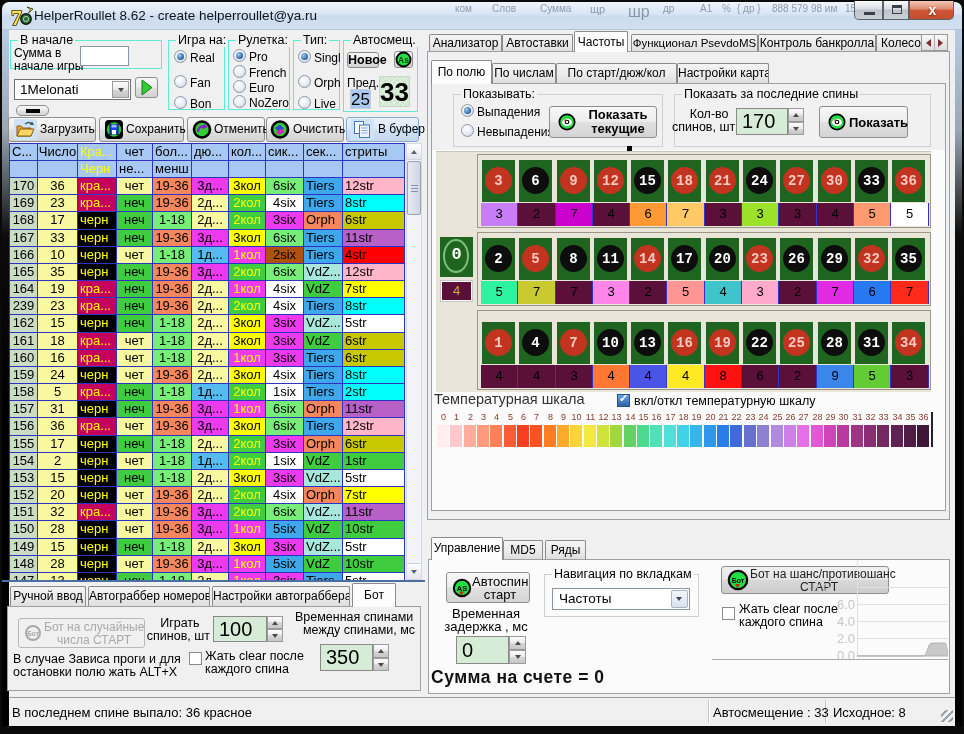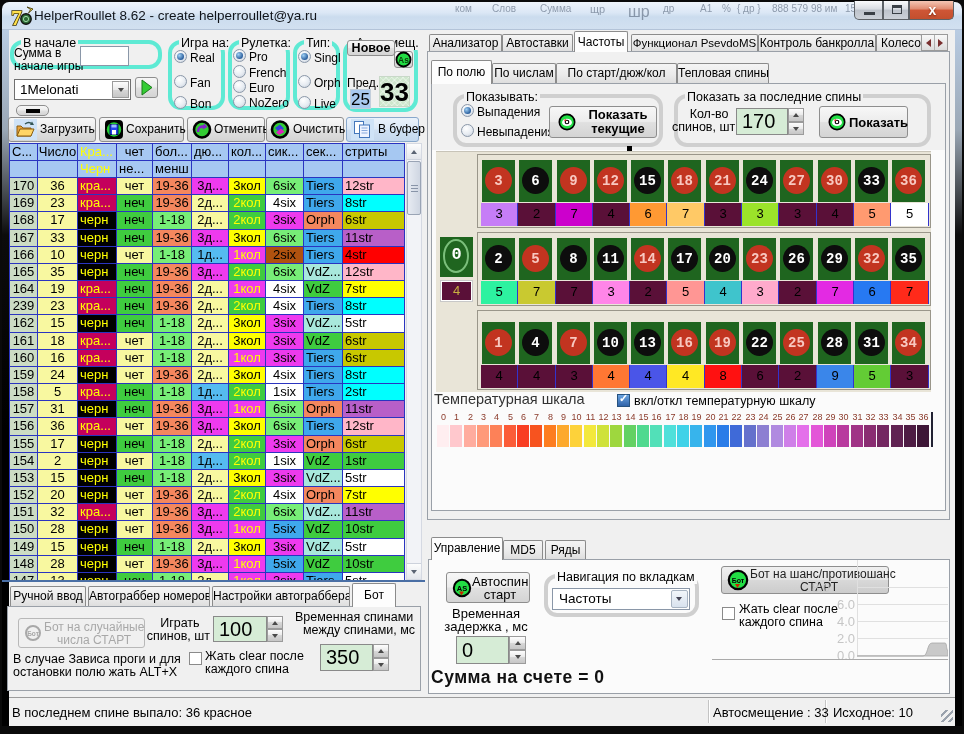--- a/index.html
+++ b/index.html
@@ -5,21 +5,21 @@
 body{background:#0a0a0a;font-family:"Liberation Sans",sans-serif;position:relative;color:#000}
 .abs{position:absolute}
 #title{left:2px;top:2px;width:960px;height:28px;border-radius:7px 7px 0 0;
  background:linear-gradient(#eef4fb,#dbe7f5 40%,#cbdcee 55%,#d2e0f0);border-bottom:1px solid #b3c3d8}
 #client{left:9px;top:30px;width:946px;height:696px;background:#f0f0f0}
 .sideL{left:2px;top:30px;width:7px;height:696px}
 .sideR{left:955px;top:30px;width:7px;height:696px}
 .sideL,.sideR{background:linear-gradient(180deg,#b9cce3 0px,#9aa7b5 100px,#4a4f55 160px,#0c0c0c 205px,#000 400px,#000 100%)}
 .capbtn{top:1px;height:19px;border:1px solid #5c6166;border-top:none;
  background:linear-gradient(#fafbfc,#d8dce2 45%,#bdc3cb 50%,#ccd1d8)}
-.gb{border:4px solid #5eead4;border-radius:13px}
+.gb{border:1px solid #5eead4;border-radius:0}
 .gb>i{position:absolute;top:-7px;left:7px;background:#f0f0f0;font-style:normal;font-size:12.5px;line-height:13px;padding:0 2px;white-space:nowrap}
 .gb.wh>i{background:#fbfbfb}
 .btn{border:1px solid #8e8e8e;border-radius:3px;background:linear-gradient(#f7f7f7,#ececec 48%,#e0e0e0 52%,#d4d4d4);font-size:13px}
 .rad{width:13px;height:13px;border-radius:50%;border:1px solid #8a97a8;background:radial-gradient(circle at 38% 32%,#fff,#e7ecf2 55%,#c3ccd8)}
 .rad.on:after{content:"";position:absolute;left:2px;top:2px;width:7px;height:7px;border-radius:50%;background:radial-gradient(circle at 35% 35%,#9fd0f5,#2b5f9d 70%)}
 .lb{font-size:12.5px;line-height:13px;white-space:nowrap}
 .lbr{font-size:12.5px;line-height:13px;white-space:nowrap;text-align:right}
 .lb12{font-size:12.5px;line-height:13px;white-space:nowrap}
 .ge{background:#d6ecd6;border:1px solid #898989;font-size:20px;padding-left:5px}
 .sp{border:1px solid #9b9b9b;background:linear-gradient(#fdfdfd,#eaeaea 50%,#d8d8d8 50%,#c6c6c6)}
@@ -104,21 +104,21 @@
   </div>
 <div class="abs rad on" style="left:298px;top:50px"></div>
 <div class="abs" style="left:314px;top:51px;font-size:12px;white-space:nowrap">Singl</div>
 <div class="abs rad" style="left:298px;top:75px"></div>
 <div class="abs" style="left:314px;top:76px;font-size:12px;white-space:nowrap">Orph</div>
 <div class="abs rad" style="left:298px;top:96px"></div>
 <div class="abs" style="left:314px;top:97px;font-size:12px;white-space:nowrap">Live</div>
 <div class="abs gb" style="left:343px;top:40px;width:75px;height:72px">
     <i>Автосмещ.</i>
   </div>
-<div class="abs btn" style="left:347px;top:40px;width:48px;height:16px;font-weight:bold;font-size:12.5px;text-align:center;line-height:14px">Новое</div>
+<div class="abs btn" style="left:347px;top:52px;width:32px;height:16px;font-weight:bold;font-size:12.5px;text-align:center;line-height:14px">Новое</div>
 <div class="abs btn" style="left:394px;top:51px;width:19px;height:17px"></div>
 <svg class="abs" style="left:395px;top:51px" width="17" height="17" viewBox="0 0 17 17">
 <circle cx="8.5" cy="8.5" r="7" fill="#22dd44" stroke="#000" stroke-width="1.8"></circle>
 <text x="8.5" y="11.5" font-size="8.5" font-weight="bold" text-anchor="middle" fill="#0a3a0a">As</text>
   </svg>
 <div class="abs" style="left:347px;top:76px;font-size:12px">Пред.</div>
 <div class="abs" style="left:350px;top:89px;width:21px;height:20px;background:#a9c9ef;border:1px solid #c2cedb;font-size:17px;text-align:center;line-height:19px">25</div>
 <div class="abs" style="left:379px;top:76px;width:31px;height:31px;border:1px solid #c8d8c8;background:repeating-linear-gradient(45deg,rgba(255,255,255,.3) 0 1px,rgba(0,0,0,0) 1px 4px),repeating-linear-gradient(-45deg,rgba(255,255,255,.3) 0 1px,rgba(0,0,0,0) 1px 4px) #cfe7cd;font-size:26px;font-weight:bold;text-align:center;line-height:30px">33</div>
 <div class="abs" style="left:14px;top:79px;width:117px;height:21px;background:#fff;border:1px solid #707070;font-size:13.5px;line-height:19px;padding-left:5px">1Melonati</div>
 <div class="abs sp d" style="left:112px;top:81px;width:17px;height:17px"></div>
@@ -469,39 +469,39 @@
 <div class="abs sp u" style="left:373px;top:644px;width:16px;height:14px"></div>
 <div class="abs sp d" style="left:373px;top:658px;width:16px;height:13px"></div>
 <div class="abs lb" style="left:13px;top:653px">В случае Зависа проги и для</div>
 <div class="abs lb" style="left:13px;top:666px">остановки полю жать ALT+X</div>
 <div class="abs" style="left:9px;top:697px;width:946px;height:1px;background:#9b9b9b"></div>
 <div class="abs" style="left:9px;top:698px;width:946px;height:28px;background:#f0f0f0"></div>
 <div class="abs" style="left:708px;top:700px;width:1px;height:23px;background:#c4c4c4;box-shadow:1px 0 0 #fff"></div>
 <div class="abs" style="left:825px;top:700px;width:1px;height:23px;background:#c4c4c4;box-shadow:1px 0 0 #fff"></div>
 <div class="abs" style="left:12px;top:705px;font-size:13px">В последнем спине выпало: 36 красное</div>
 <div class="abs" style="left:713px;top:705px;font-size:13px">Автосмещение : 33</div>
-<div class="abs" style="left:833px;top:705px;font-size:13px">Исходное: 10</div>
+<div class="abs" style="left:833px;top:705px;font-size:13px">Исходное: 8</div>
 <div class="abs" style="left:941px;top:710px;width:12px;height:12px;background:repeating-linear-gradient(135deg,rgba(0,0,0,0) 0 3px,#9aa2ad 3px 5px)"></div>
 <div class="abs page" style="left:427px;top:51px;width:523px;height:469px;background:#f0f0f0"></div>
 <div class="abs tb" style="left:429px;top:34px;width:73px;height:17px;line-height:16px">Анализатор</div>
 <div class="abs tb" style="left:502px;top:34px;width:71px;height:17px;line-height:16px">Автоставки</div>
 <div class="abs tb on" style="left:574px;top:31px;width:54px;height:21px;line-height:20px">Частоты</div>
 <div class="abs tb" style="left:631px;top:34px;width:127px;height:17px;line-height:16px;font-size:11.5px">Функционал PsevdoMS</div>
 <div class="abs tb" style="left:758px;top:34px;width:118px;height:17px;line-height:16px">Контроль банкролла</div>
 <div class="abs tb" style="left:876px;top:34px;width:46px;height:17px;line-height:16px;text-align:left;padding-left:4px">Колесо</div>
 <div class="abs" style="left:921px;top:34px;width:27px;height:17px;border:1px solid #9a9a9a;background:linear-gradient(#f8f8f8,#ddd)">
 <div class="abs" style="left:4px;top:4px;border-top:4px solid transparent;border-bottom:4px solid transparent;border-right:5px solid #7a3030"></div>
 <div class="abs" style="left:16px;top:4px;border-top:4px solid transparent;border-bottom:4px solid transparent;border-left:5px solid #7a3030"></div>
 <div class="abs" style="left:12px;top:0px;width:1px;height:15px;background:#b0b0b0"></div>
   </div>
 <div class="abs page" style="left:431px;top:83px;width:515px;height:428px"></div>
 <div class="abs tb on" style="left:431px;top:60px;width:61px;height:24px;line-height:22px">По полю</div>
 <div class="abs tb" style="left:492px;top:63px;width:64px;height:20px;line-height:19px">По числам</div>
 <div class="abs tb" style="left:556px;top:63px;width:121px;height:20px;line-height:19px">По старт/дюж/кол</div>
-<div class="abs tb" style="left:677px;top:63px;width:92px;height:20px;line-height:19px">Тепловая спины</div>
+<div class="abs tb" style="left:677px;top:63px;width:92px;height:20px;line-height:19px">Настройки карта</div>
 <div class="abs" style="left:432px;top:84px;width:513px;height:66px;background:#f1f1f1"></div>
 <div class="abs gb" style="left:453px;top:94px;width:210px;height:53px;border-color:#cfcfcf">
     <i style="background:#f1f1f1">Показывать:</i>
   </div>
 <div class="abs rad on" style="left:461px;top:104px"></div>
 <div class="abs" style="left:477px;top:105px;font-size:12px;white-space:nowrap">Выпадения</div>
 <div class="abs rad" style="left:461px;top:124px"></div>
 <div class="abs" style="left:477px;top:125px;font-size:12px;white-space:nowrap">Невыпадения</div>
 <div class="abs btn" style="left:549px;top:106px;width:108px;height:32px"></div>
 <svg class="abs" style="left:558px;top:113px" width="18" height="18" viewBox="0 0 22 22">

